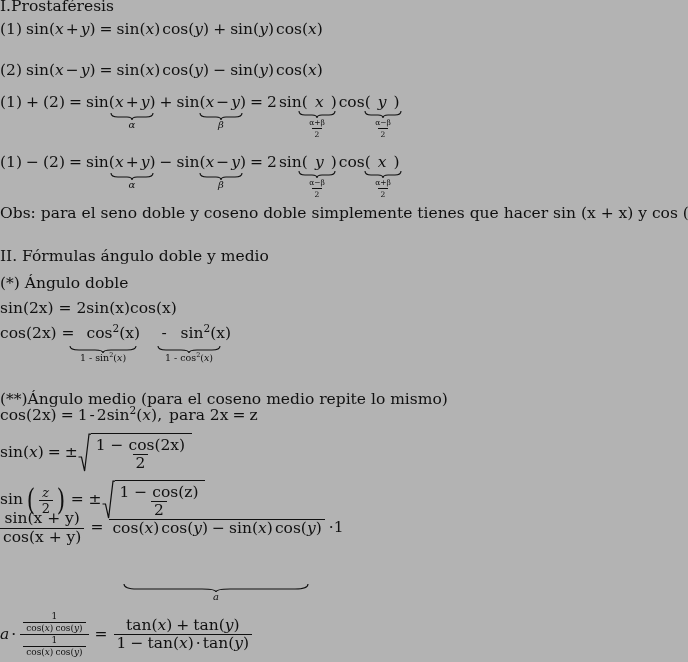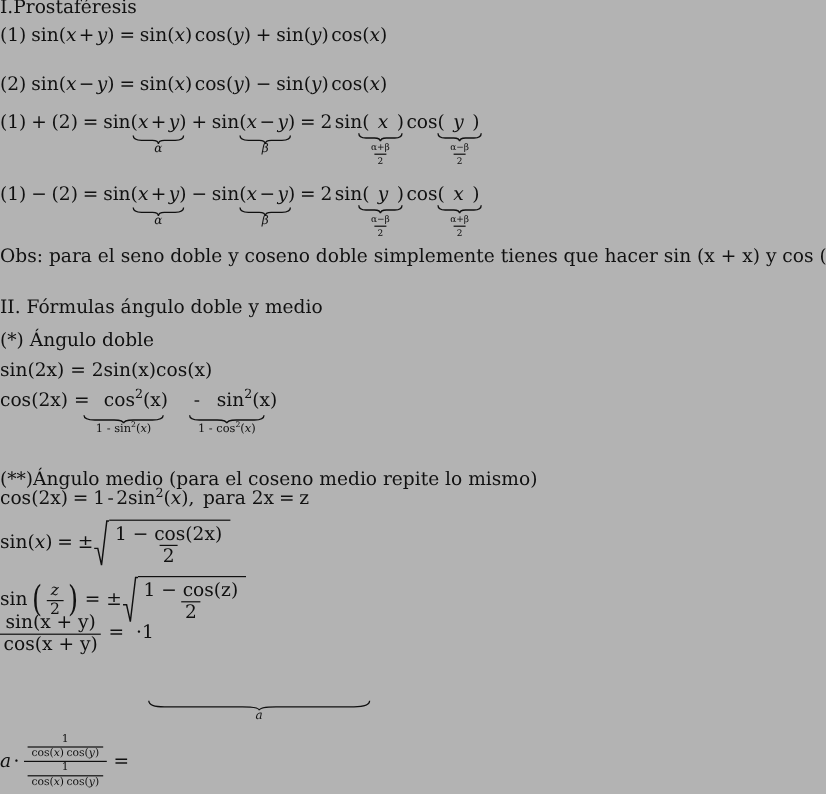--- a/index.html
+++ b/index.html
@@ -279,20 +279,21 @@
 
   <div class="line math" style="top:511px; display:flex; align-items:center;">
     <span class="frac" style="margin-left:0;">
       <span class="num">sin(x + y)</span>
       <span class="den">cos(x + y)</span>
     </span>
     <span class="sp-med"></span>
     <span>=</span>
     <span class="sp-med"></span>
     <span class="frac">
+      <span class="den"><span class="op">cos</span>(<span class="it">x</span>)<span class="sp-thin"></span><span class="op">cos</span>(<span class="it">y</span>)<span class="sp-med"></span>−<span class="sp-med"></span><span class="op">sin</span>(<span class="it">x</span>)<span class="sp-thin"></span><span class="op">cos</span>(<span class="it">y</span>)</span>
     </span>
     <span class="sp-thin"></span>
     <span>·1</span>
   </div>
   <div class="ub-abs" style="left:123px; top:583px; width:186px;">
     <svg viewBox="0 0 186 9" preserveAspectRatio="none" width="186" height="9" aria-hidden="true">
       <path d="M1,1 Q1,6 14,6 L79,6 Q93,6 93,9 Q93,6 107,6 L172,6 Q185,6 185,1" fill="none" stroke="#101010" stroke-width="1.1"></path>
     </svg>
     <span class="ub-label">a</span>
   </div>
@@ -312,15 +313,19 @@
       <span class="den">
         <span class="frac small" style="margin:0;">
           <span class="num">1</span>
           <span class="den"><span class="op">cos</span>(<span class="it">x</span>)<span class="sp-thin"></span><span class="op">cos</span>(<span class="it">y</span>)</span>
         </span>
       </span>
     </span>
     <span class="sp-med"></span>
     <span>=</span>
     <span class="sp-med"></span>
+    <span class="frac">
+      <span class="num"><span class="op">tan</span>(<span class="it">x</span>)<span class="sp-med"></span>+<span class="sp-med"></span><span class="op">tan</span>(<span class="it">y</span>)</span>
+      <span class="den">1<span class="sp-med"></span>−<span class="sp-med"></span><span class="op">tan</span>(<span class="it">x</span>)<span class="sp-thin"></span>·<span class="sp-thin"></span><span class="op">tan</span>(<span class="it">y</span>)</span>
+    </span>
   </div>
 
 </div>
 
 </body></html>

